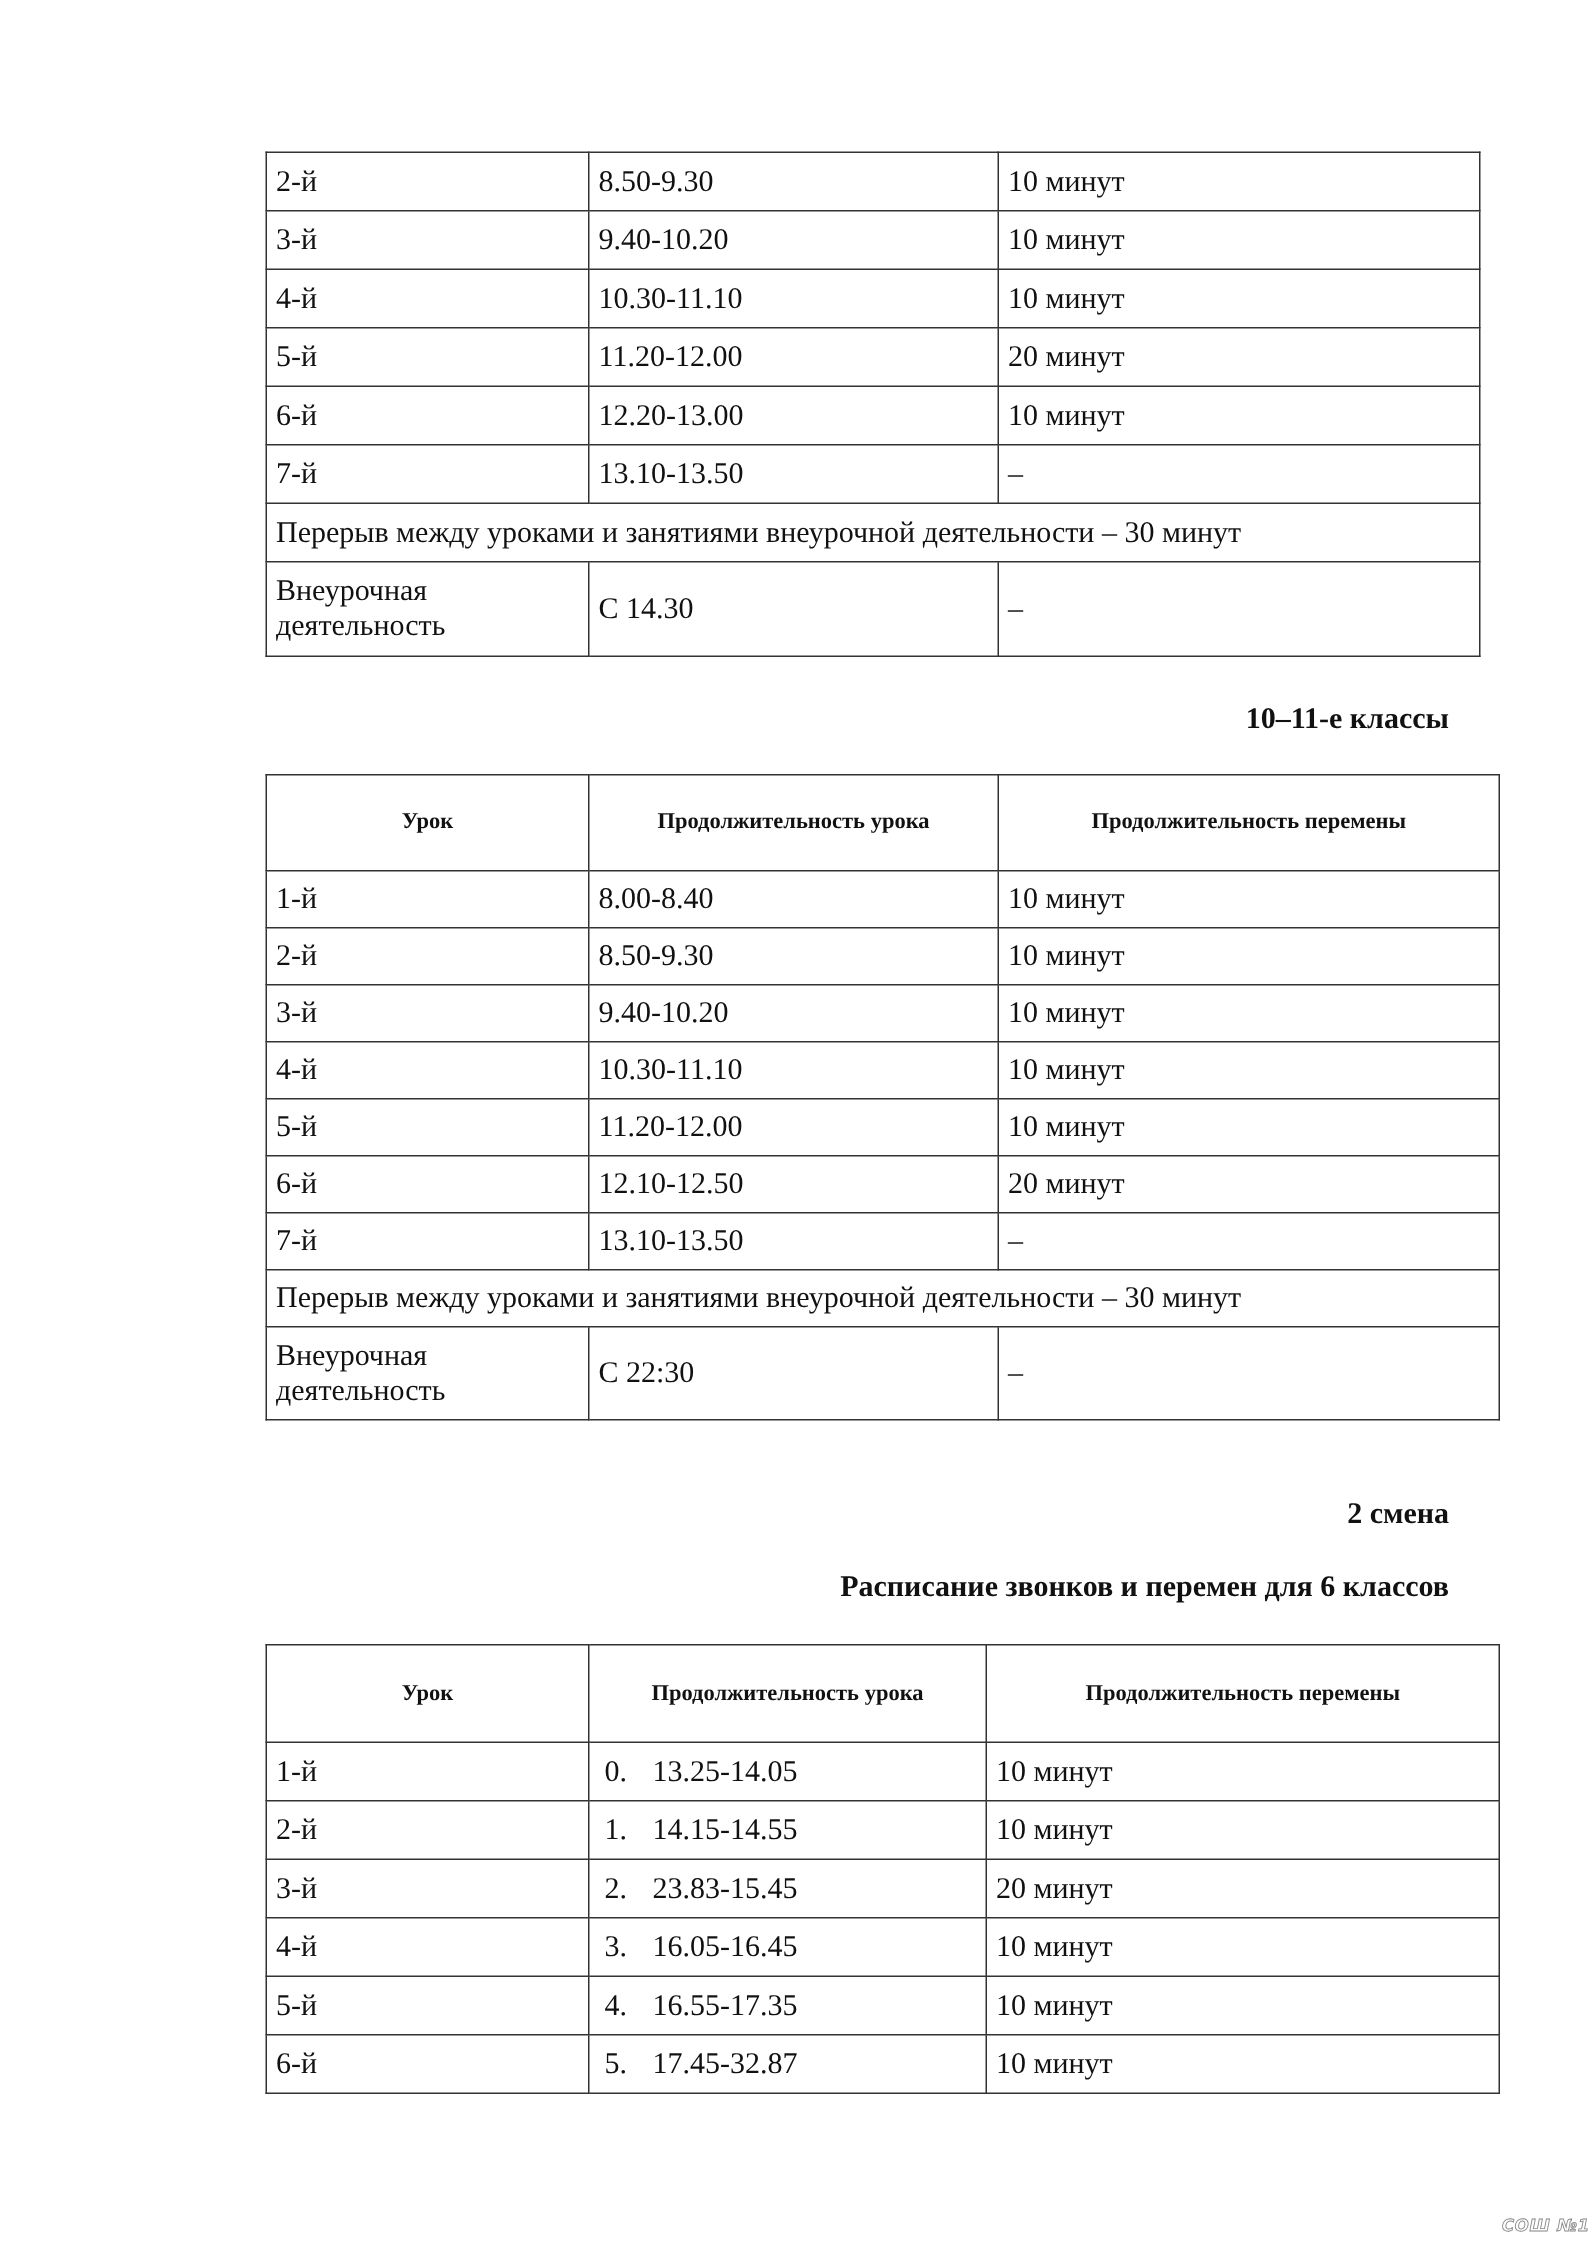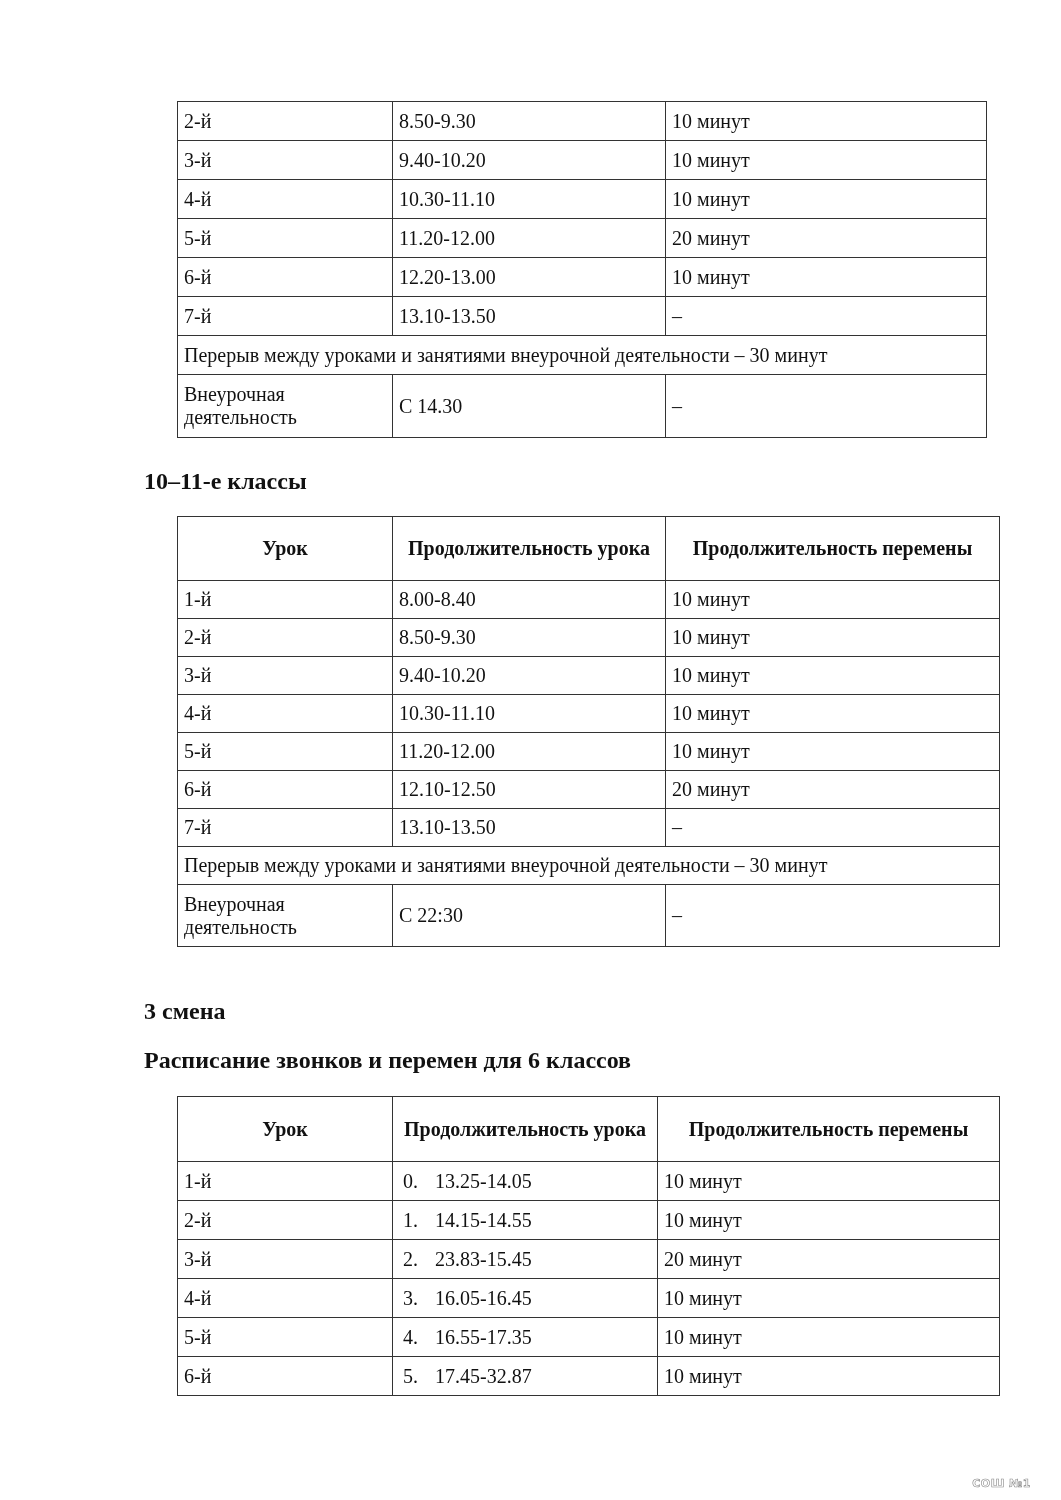--- a/index.html
+++ b/index.html
@@ -18,29 +18,30 @@
     table.sched td, table.sched th {
       border: 1.5px solid #333333;
       padding: 0 6px;
       text-align: left;
       vertical-align: middle;
       line-height: 23px;
     }
     table.sched th {
       font-weight: bold;
       text-align: center;
-      font-size: 20px;
+      font-size: 15px;
     }
     .heading {
       position: absolute; left: 144px; width: 822px;
-      text-align: left; font-weight: bold; font-size: 24px;
+      text-align: right; font-weight: bold; font-size: 20px;
     }
     .watermark {
-      position: absolute; right: 30px; bottom: 10px;
+      position: absolute; right: 1px; bottom: 10px;
       font-family: "DejaVu Sans", sans-serif; font-size: 11px; font-weight: bold;
+      font-style: italic;
       color: #ffffff;
       -webkit-text-stroke: 0.6px #888888;
       letter-spacing: 0.5px;
     }
     .num { display: inline-block; width: 32px; padding-left: 4px; }
   </style>
 </head>
 <body>
 
 <table class="sched" style="left:144px; top:101px; width:809px;">
@@ -144,21 +145,21 @@
     <td colspan="3">Перерыв между уроками и занятиями внеурочной деятельности – 30 минут</td>
   </tr>
   <tr style="height:62px">
     <td>Внеурочная деятельность</td>
     <td>С 22:30</td>
     <td>–</td>
   </tr>
 </tbody>
   </table>
 
-<div class="heading" style="top:998px;">3 смена</div>
+<div class="heading" style="top:998px;">2 смена</div>
 <div class="heading" style="top:1047px;">Расписание звонков и перемен для 6 классов</div>
 
 <table class="sched" style="left:144px; top:1096px; width:822px;">
   <colgroup>
       <col style="width:215px">
       <col style="width:265px">
       <col style="width:342px">
     </colgroup>
   <tbody>
       <tr style="height:65px">

